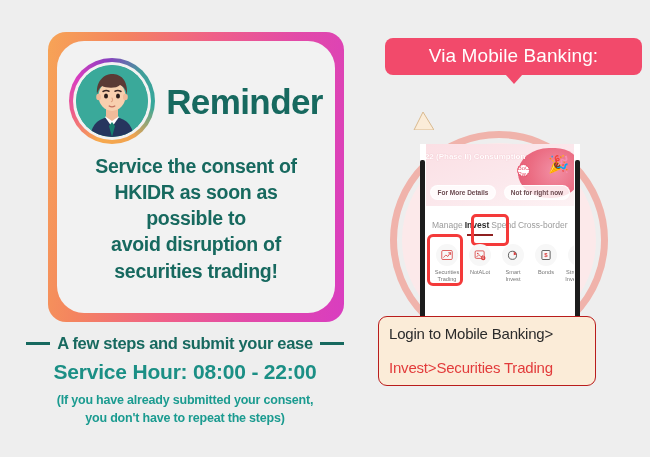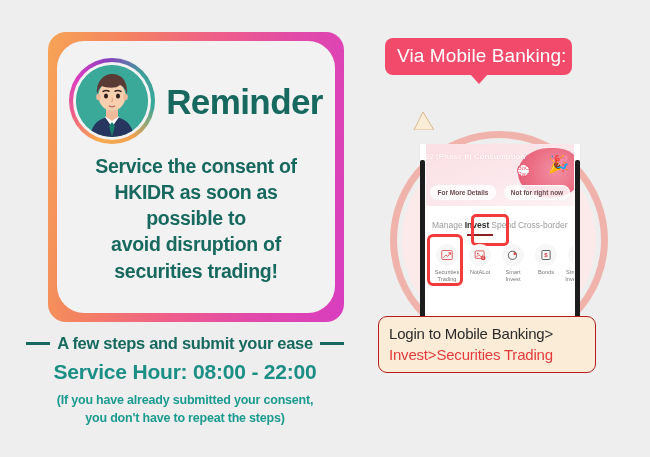--- a/index.html
+++ b/index.html
@@ -129,21 +129,21 @@
   
   #right-panel {
     position: absolute;
     left: 360px; top: 0;
     width: 290px; height: 457px;
   }
 
   #banner-wrap {
     position: absolute;
     left: 25px; top: 38px;
-    width: 187px;
+    width: 257px;
   }
   #banner {
     background: #f24a6b;
     border-radius: 8px;
     padding: 7px 12px 8px 12px;
     text-align: center;
     position: relative;
   }
   #banner-text {
     color: #ffffff;
@@ -387,21 +387,21 @@
     font-size: 15px;
     color: #2b2b2b;
     white-space: nowrap;
     letter-spacing: -0.2px;
   }
   #callout-line2 {
     font-size: 15px;
     color: #e23b3b;
     white-space: nowrap;
     letter-spacing: -0.2px;
-    margin-top: 4px;
+    margin-top: 17px;
   }
   #callout-arrow {
     position: absolute;
     left: 42px; top: -16px;
     width: 22px; height: 18px;
     z-index: 5;
   }
 </style>
 </head>
 <body>

